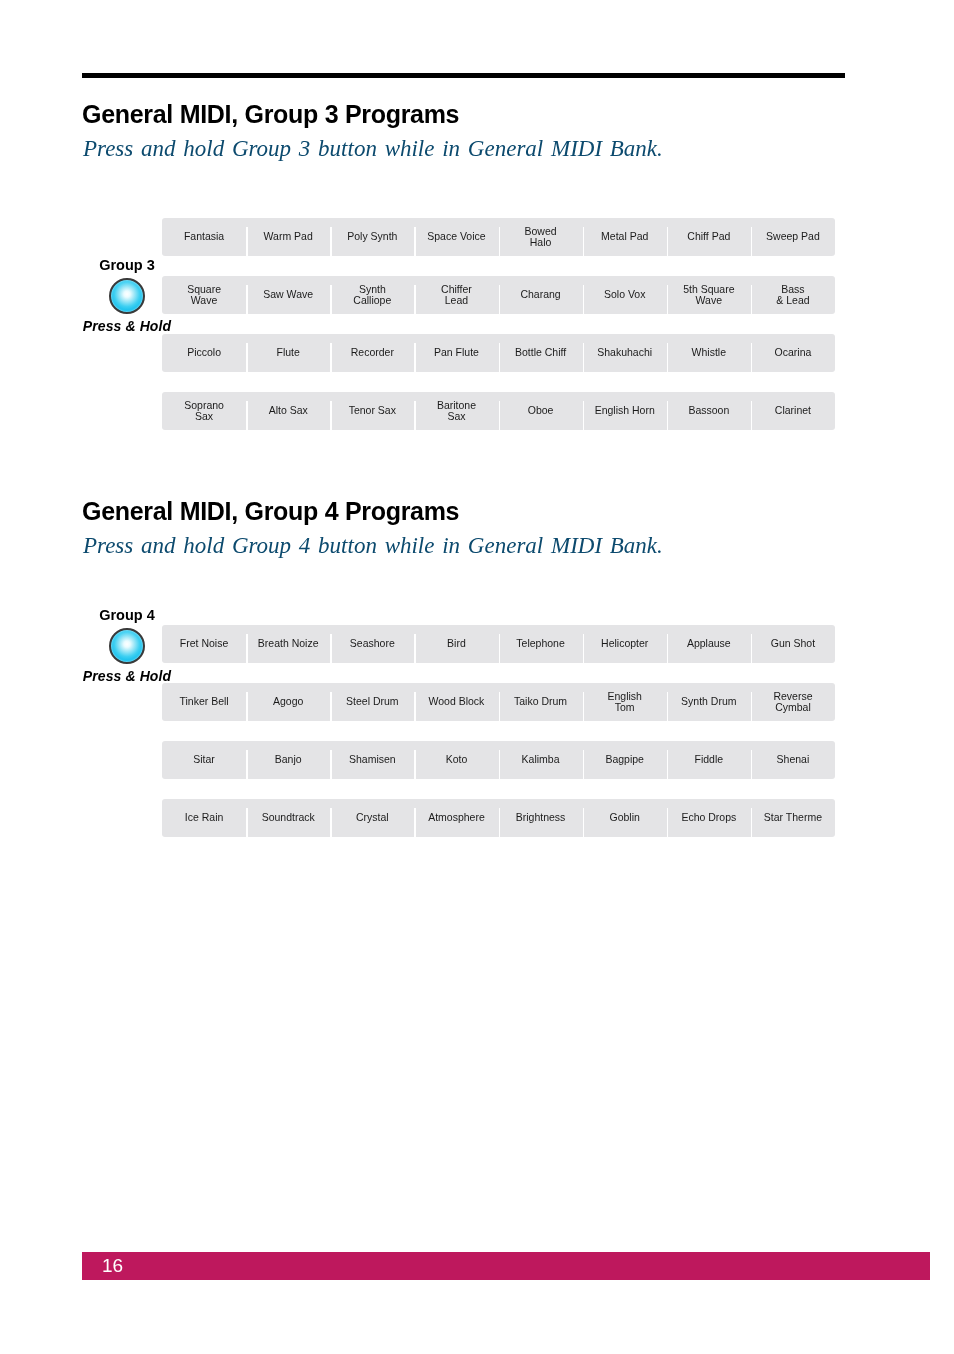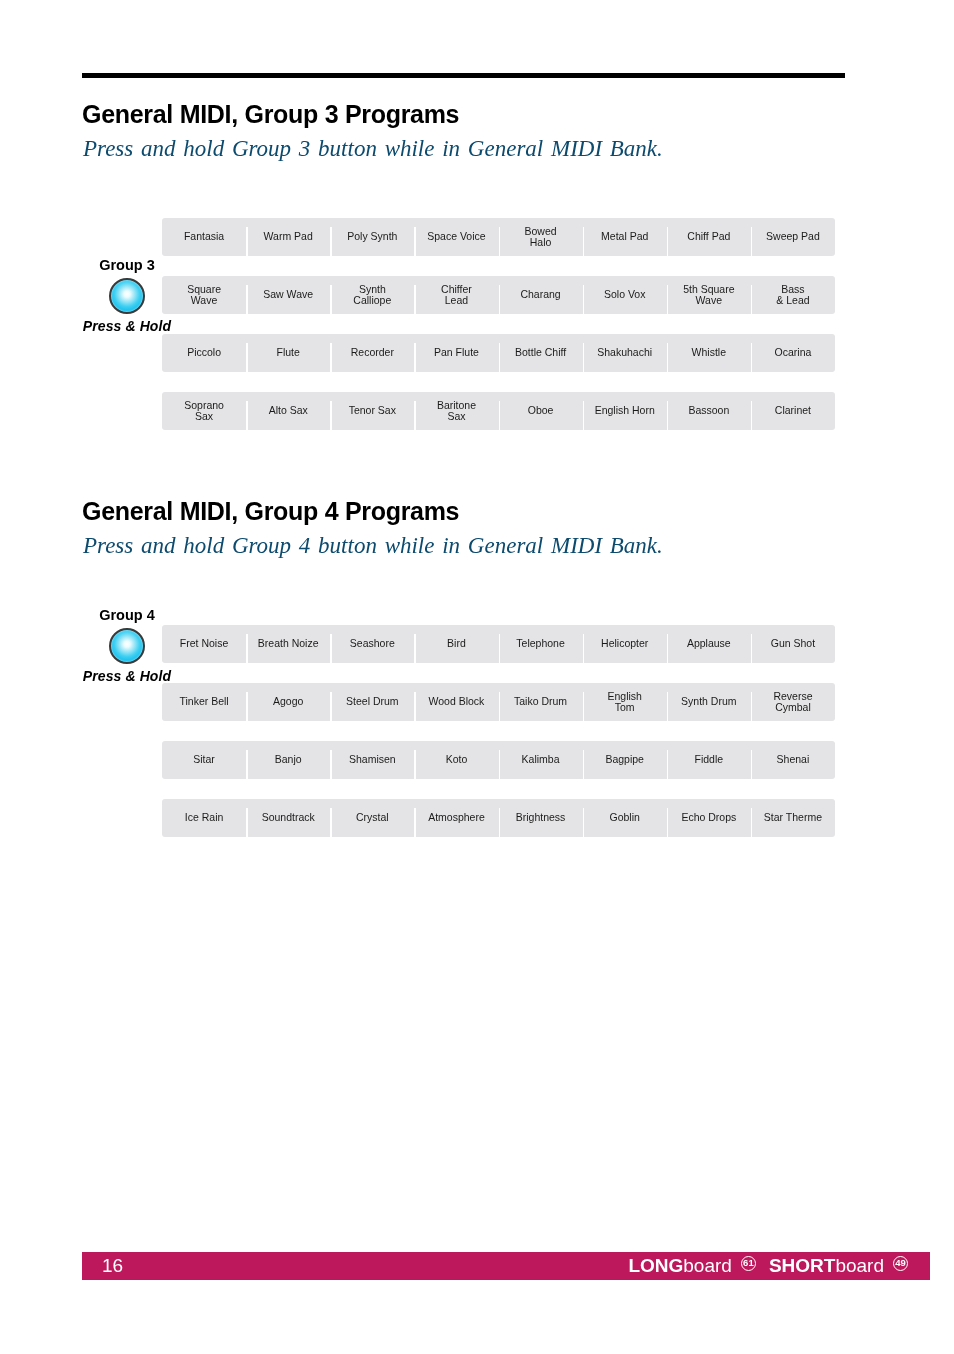--- a/index.html
+++ b/index.html
@@ -576,21 +576,15 @@
             <div>
               <span>Star Therme</span>
             </div>
           </div>
         </div>
       </div>
   </div>
 
   <div class="footer">
     <div class="footer-page">16</div>
-    <div class="footer-brands">
-      <span><span class="brand-strong">LONG</span><span>board</span></span>
-      <span class="circ-num">61</span>
-      <span><span class="brand-strong">SHORT</span><span>board</span></span>
-      <span class="circ-num">49</span>
-    </div>
   </div>
 
 </div>
 
 </body></html>

